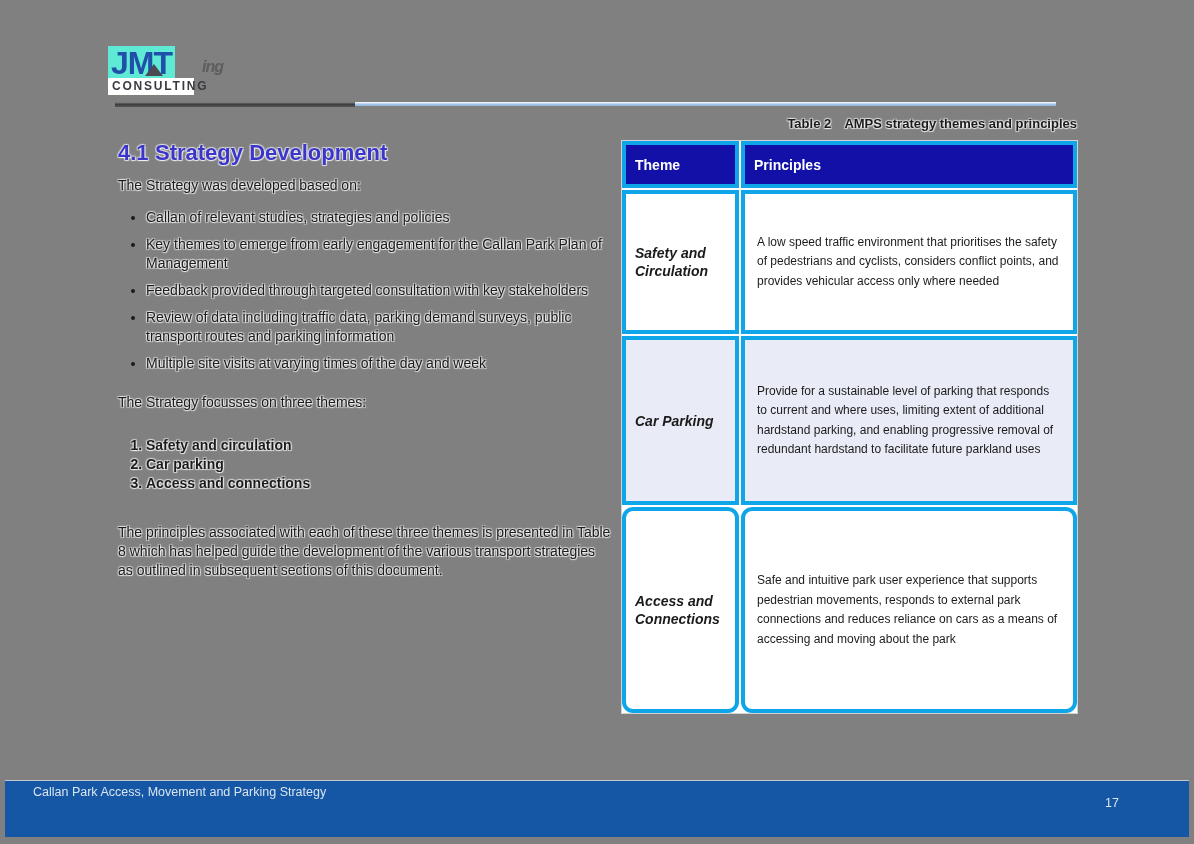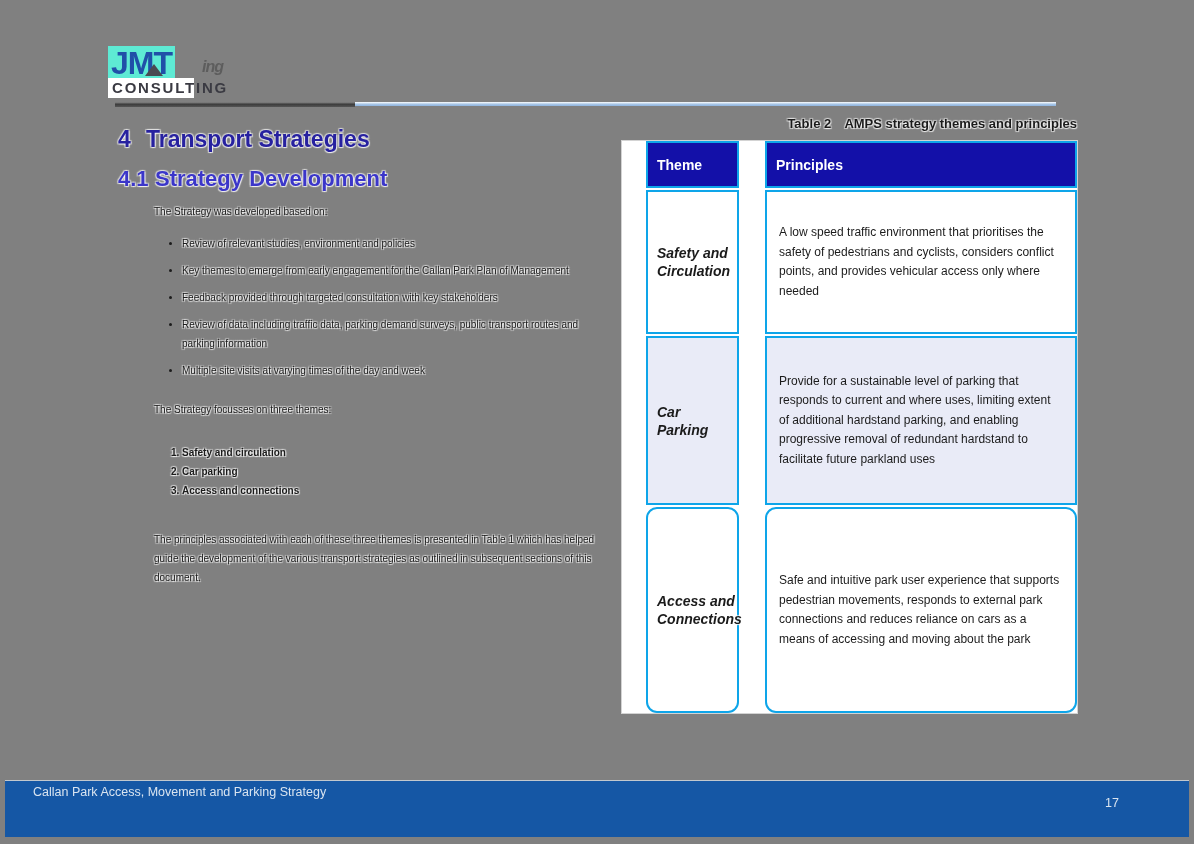--- a/index.html
+++ b/index.html
@@ -29,59 +29,59 @@
     position:absolute; left:37px; bottom:2px; width:0; height:0;
     border-left:9px solid transparent; border-right:9px solid transparent;
     border-bottom:12px solid #4a4a52;
   }
   .logo-ing {
     position:absolute; left:94px; top:6px; color:#5d5d5d;
     font-size:16px; font-style:italic; font-weight:bold;
   }
   .logo-consulting {
     background:#ffffff; color:#3a3a42; font-weight:bold;
-    font-size:15px; letter-spacing:1.8px; padding:1px 7px 2px 4px;
+    font-size:12px; letter-spacing:1.8px; padding:1px 7px 2px 4px;
     width:86px;
   }
 
   
   .rule { position:absolute; left:115px; top:102px; width:941px; height:5px; }
   .rule-dark {
     position:absolute; left:0; top:0; width:240px; height:5px;
     background:linear-gradient(to bottom,#8a8a8a,#3c3c3c 45%,#555);
   }
   .rule-light {
     position:absolute; left:240px; right:0; top:0; height:4px;
     background:linear-gradient(to bottom,#ffffff,#A9C7E8 55%,#8fb4de);
   }
 
   
   .left-col { position:absolute; left:118px; top:126px; width:494px; }
   .h1 { font-size:23px; line-height:26px; font-weight:bold; color:#27219F; }
   .h1 .num { display:inline-block; width:28px; }
   .h2 { margin-top:16px; font-size:22px; line-height:21px; font-weight:bold; color:#3B36C9; }
   .h2 .num { display:inline-block; width:37px; }
-  .body-text { font-size:10px; line-height:19px;margin-left:36px; }
+  .body-text { font-size:14px; line-height:19px; }
   .intro { margin-top:13px; }
   ul.bullets { margin-top:13px; padding-left:28px; list-style:disc; }
   ul.bullets li { margin-bottom:8px; }
   .themes-intro { margin-top:20px; }
   ol.themes { margin-top:24px; padding-left:28px; font-weight:bold; }
   .closing { margin-top:30px; }
 
   
   .right-col { position:absolute; left:622px; top:116px; width:455px; }
   .caption { display:flex; font-size:13px; font-weight:600; line-height:16px; margin-bottom:9px;justify-content:flex-end; }
   .caption-label { width:57px; }
   .amps-table {
     display:grid; grid-template-columns:117px 1fr; gap:2px;
     background:#ffffff; width:455px;
     box-shadow:0 0 0 1px rgba(255,255,255,.65);
   }
-  .cell { border:2px solid #0ea5e9; padding:8px 9px;margin-left:24px; }
+  .cell { border:4px solid #0ea5e9; padding:8px 9px; }
   .thead {
     background:#1310A8; color:#ffffff; font-weight:bold; font-size:14px;
     height:47px; display:flex; align-items:center;
   }
   .tcell-theme {
     display:flex; align-items:center;
     font-weight:bold; font-style:italic; font-size:14px; line-height:18px;
   }
   .tcell-principle {
     display:flex; align-items:center;
@@ -113,41 +113,38 @@
     </div>
     <div class="logo-consulting">CONSULTING</div>
   </div>
 
   <div class="rule">
     <span class="rule-dark"></span>
     <span class="rule-light"></span>
   </div>
 
   <div class="left-col">
-    <div class="h1 halo">
-      <span class="num">4</span><span>Transport Strategies</span>
-    </div>
     <div class="h2 halo">
       <span class="num">4.1</span><span>Strategy Development</span>
     </div>
     <p class="body-text intro halo">The Strategy was developed based on:</p>
     <ul class="bullets body-text halo">
-      <li>Review of relevant studies, environment and policies</li>
+      <li>Callan of relevant studies, strategies and policies</li>
       <li>Key themes to emerge from early engagement for the Callan Park Plan of Management</li>
       <li>Feedback provided through targeted consultation with key stakeholders</li>
       <li>Review of data including traffic data, parking demand surveys, public transport routes and parking information</li>
       <li>Multiple site visits at varying times of the day and week</li>
     </ul>
     <p class="body-text themes-intro halo">The Strategy focusses on three themes:</p>
     <ol class="themes body-text halo">
       <li>Safety and circulation</li>
       <li>Car parking</li>
       <li>Access and connections</li>
     </ol>
-    <p class="body-text closing halo">The principles associated with each of these three themes is presented in Table 1 which has helped guide the development of the various transport strategies as outlined in subsequent sections of this document.</p>
+    <p class="body-text closing halo">The principles associated with each of these three themes is presented in Table 8 which has helped guide the development of the various transport strategies as outlined in subsequent sections of this document.</p>
   </div>
 
   <div class="right-col">
     <div class="caption halo">
       <span class="caption-label">Table 2</span>
       <span>AMPS strategy themes and principles</span>
     </div>
     <div class="amps-table">
       <div class="cell thead">Theme</div>
       <div class="cell thead">Principles</div>

